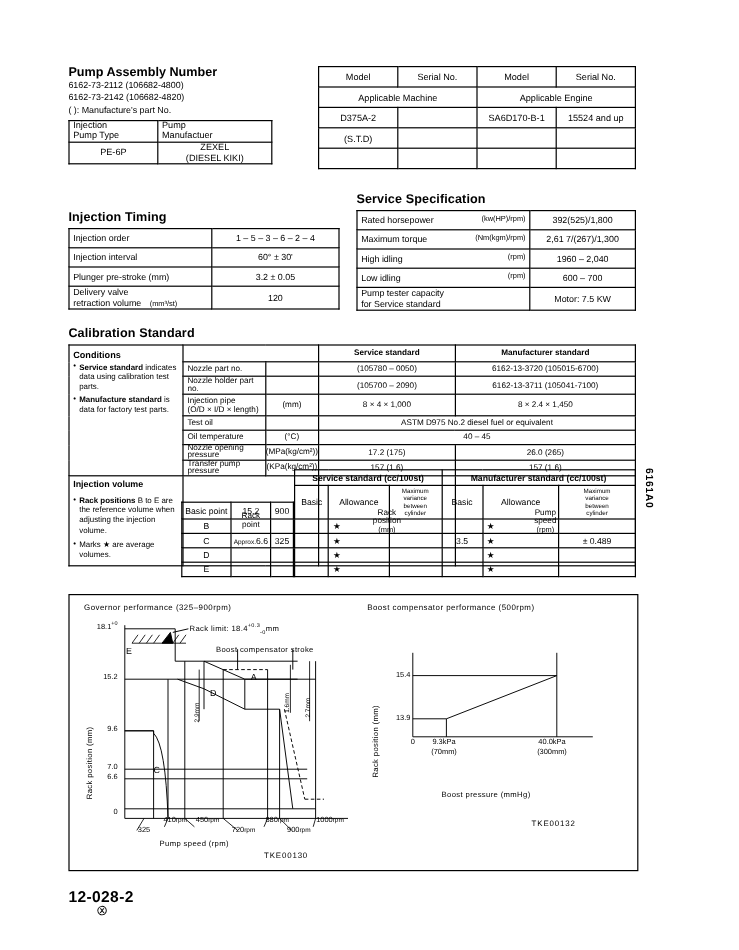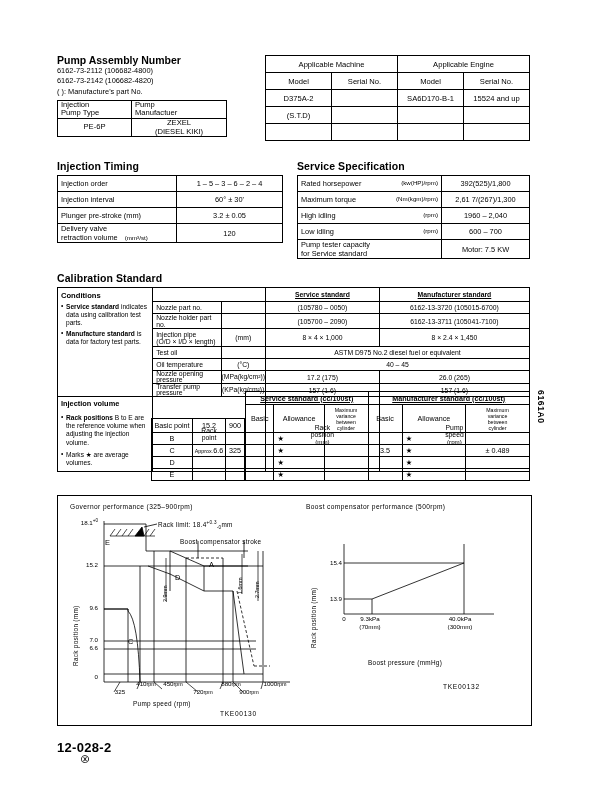--- a/index.html
+++ b/index.html
@@ -23,21 +23,21 @@
   
   #pump-assembly{position:absolute;left:57px;top:54px;width:200px;}
   #pump-assembly .hd{font-size:10.5px;font-weight:bold;}
   #pump-assembly .ln{font-size:7.4px;line-height:9.6px;}
   #pump-type-table{margin-top:3px;width:170px;}
   #pump-type-table td{height:15px;font-size:7.6px;line-height:8.6px;}
 
   #applicable-table{position:absolute;left:265px;top:55px;width:265px;}
   #applicable-table td{height:16px;font-size:7.6px;}
 
-  #injection-timing{position:absolute;left:57px;top:160px;width:226px;}
+  #injection-timing{position:absolute;left:57px;top:175px;width:226px;}
   #timing-table{width:226px;margin-top:3px;}
   #timing-table td{height:15px;font-size:7.4px;}
   #timing-table td.lbl{width:115px;}
 
   #engine-spec{position:absolute;left:297px;top:160px;width:233px;}
   #spec-table{width:233px;margin-top:3px;}
   #spec-table td{height:15px;font-size:7.4px;}
   #spec-table td.lbl{width:140px;}
   #spec-table td.lbl .u{float:right;padding-right:3px;}
 
@@ -47,21 +47,21 @@
   .cond-cell{width:94px;vertical-align:top;text-align:left;padding:3px 3px 0 3px;}
   .cond-cell .h{font-weight:bold;font-size:7.6px;}
   .cond-cell ul{margin:3px 0 0 0;padding:0;list-style:none;font-size:6.6px;line-height:8.2px;}
   .cond-cell li{position:relative;padding-left:5px;margin-bottom:2px;}
   .cond-cell li:before{content:"\2022";position:absolute;left:0;top:-1px;}
   .iv-cell{width:94px;vertical-align:top;text-align:left;padding:2px 3px 0 3px;}
   .iv-cell .h{font-weight:bold;font-size:7.4px;}
   .iv-cell ul{margin:6px 0 0 0;padding:0;list-style:none;font-size:6.6px;line-height:8.2px;}
   .iv-cell li{position:relative;padding-left:5px;margin-bottom:4px;}
   .iv-cell li:before{content:"\2022";position:absolute;left:0;top:-1px;}
-  .hdr{font-weight:bold;font-size:7.2px;text-decoration:underline;}
+  .hdr{font-weight:bold;font-size:7.2px;}
   .vsmall{font-size:5.2px;line-height:6px;}
   .unit{font-size:6.2px;}
 
   #id-code{position:absolute;left:536px;top:390px;font-size:8.6px;font-weight:bold;
            letter-spacing:.6px;writing-mode:vertical-rl;}
 
   
   #chart-box{position:absolute;left:57px;top:495px;width:473px;height:229px;
              border:1px solid #000;}
   .chart-title{position:absolute;font-size:6.6px;letter-spacing:.4px;}
@@ -109,28 +109,28 @@
           <div>(DIESEL KIKI)</div>
         </td>
       </tr>
     </tbody>
       </table>
   </div>
 
   <table id="applicable-table">
     <tbody>
         <tr>
-      <td colspan="2">Applicable Machine</td>
-      <td colspan="2">Applicable Engine</td>
-    </tr>
-    <tr>
       <td style="width:25%">Model</td>
       <td style="width:25%">Serial No.</td>
       <td style="width:25%">Model</td>
       <td style="width:25%">Serial No.</td>
+    </tr>
+    <tr>
+      <td colspan="2">Applicable Machine</td>
+      <td colspan="2">Applicable Engine</td>
     </tr>
     <tr>
       <td>D375A-2</td>
       <td></td>
       <td>SA6D170-B-1</td>
       <td>15524 and up</td>
     </tr>
     <tr>
       <td>(S.T.D)</td>
       <td></td>

